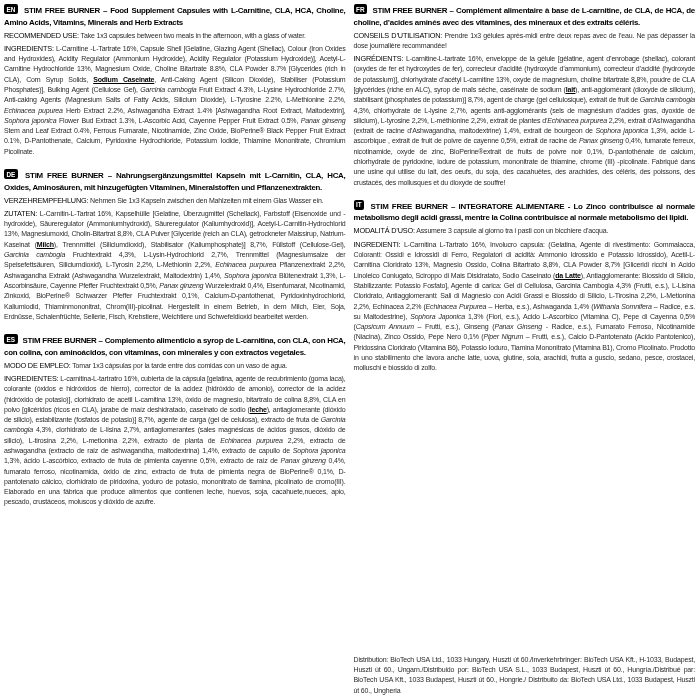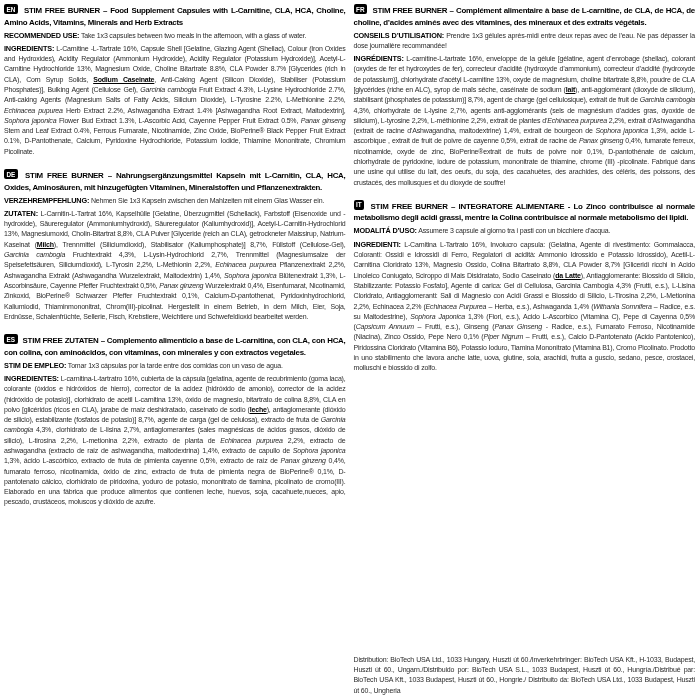--- a/index.html
+++ b/index.html
@@ -16,21 +16,21 @@
   }
   .badge{
     display:inline-block;background:#000;color:#fff;
     font-size:6.4px;line-height:9px;padding:0.5px 2.5px;border-radius:2px;
     font-weight:bold;margin-right:3px;vertical-align:1px;letter-spacing:0;
   }
   .para{
     margin:0 0 3px 0;font-size:7px;line-height:10.3px;
     text-align:justify;letter-spacing:-0.18px;color:#2b2b2b;
   }
-  .plabel{font-weight:bold;color:#000;font-size:7.3px;}
+  .plabel{font-weight:normal;color:#000;font-size:7.3px;}
   .rt-i{font-style:italic;}
   .rt-bu{font-weight:bold;text-decoration:underline;color:#000;}
   .distribution{
     margin-top:auto;margin-bottom:1px;font-size:7px;line-height:10.3px;
     text-align:justify;letter-spacing:-0.18px;color:#2b2b2b;
   }
 </style>
 </head>
 <body>
 
@@ -44,31 +44,31 @@
       <p class="para"><b class="plabel">INGREDIENTS:</b> <span><span>L-Carnitine -L-Tartrate 16%, Capsule Shell [Gelatine, Glazing Agent (Shellac), Colour (Iron Oxides and Hydroxides), Acidity Regulator (Ammonium Hydroxide), Acidity Regulator (Potassium Hydroxide)], Acetyl-L-Carnitine Hydrochloride 13%, Magnesium Oxide, Choline Bitartrate 8.8%, CLA Powder 8.7% [Glycerides (rich in CLA), Corn Syrup Solids, </span><span class="rt-bu">Sodium Caseinate</span><span>, Anti-Caking Agent (Silicon Dioxide), Stabiliser (Potassium Phosphates)], Bulking Agent (Cellulose Gel), </span><span class="rt-i">Garcinia cambogia</span><span> Fruit Extract 4.3%, L-Lysine Hydrochloride 2.7%, Anti-caking Agents (Magnesium Salts of Fatty Acids, Silicium Dioxide), L-Tyrosine 2.2%, L-Methionine 2.2%, </span><span class="rt-i">Echinacea pupurea</span><span> Herb Extract 2.2%, Ashwagandha Extract 1.4% [Ashwagandha Root Extract, Maltodextrin], </span><span class="rt-i">Sophora japonica</span><span> Flower Bud Extract 1.3%, L-Ascorbic Acid, Cayenne Pepper Fruit Extract 0.5%, </span><span class="rt-i">Panax ginseng</span><span> Stem and Leaf Extract 0.4%, Ferrous Fumarate, Nicotinamide, Zinc Oxide, BioPerine® Black Pepper Fruit Extract 0.1%, D-Pantothenate, Calcium, Pyridoxine Hydrochloride, Potassium Iodide, Thiamine Mononitrate, Chromium Picolinate.</span></span></p>
     </section>
 
     <section class="lang-section">
       <h2 class="heading"><span class="badge">DE</span> <span>STIM FREE BURNER – Nahrungsergänzungsmittel Kapseln mit L-Carnitin, CLA, HCA, Oxides, Aminosäuren, mit hinzugefügten Vitaminen, Mineralstoffen und Pflanzenextrakten.</span></h2>
       <p class="para"><b class="plabel">VERZEHREMPFEHLUNG:</b> <span>Nehmen Sie 1x3 Kapseln zwischen den Mahlzeiten mit einem Glas Wasser ein.</span></p>
       <p class="para"><b class="plabel">ZUTATEN:</b> <span><span>L-Carnitin-L-Tartrat 16%, Kapselhülle [Gelatine, Überzugmittel (Schellack), Farbstoff (Eisenoxide und -hydroxide), Säureregulator (Ammoniumhydroxid), Säureregulator (Kaliumhydroxid)], Acetyl-L-Carnitin-Hydrochlorid 13%, Magnesiumoxid, Cholin-Bitartrat 8,8%, CLA Pulver [Glyceride (reich an CLA), getrockneter Maissirup, Natrium-Kaseinat (</span><span class="rt-bu">Milch</span><span>), Trennmittel (Siliciumdioxid), Stabilisator (Kaliumphosphate)] 8,7%, Füllstoff (Cellulose-Gel), </span><span class="rt-i">Garcinia cambogia</span><span> Fruchtextrakt 4,3%, L-Lysin-Hydrochlorid 2,7%, Trennmittel (Magnesiumsalze der Speisefettsäuren, Siliciumdioxid), L-Tyrosin 2,2%, L-Methionin 2,2%, </span><span class="rt-i">Echinacea purpurea</span><span> Pflanzenextrakt 2,2%, Ashwagandha Extrakt (Ashwagandha Wurzelextrakt, Maltodextrin) 1,4%, </span><span class="rt-i">Sophora japonica</span><span> Blütenextrakt 1,3%, L-Ascorbinsäure, Cayenne Pfeffer Fruchtextrakt 0,5%, </span><span class="rt-i">Panax ginzeng</span><span> Wurzelextrakt 0,4%, Eisenfumarat, Nicotinamid, Zinkoxid, BioPerine® Schwarzer Pfeffer Fruchtextrakt 0,1%, Calcium-D-pantothenat, Pyridoxinhydrochlorid, Kaliumiodid, Thiaminmononitrat, Chrom(III)-picolinat. Hergestellt in einem Betrieb, in dem Milch, Eier, Soja, Erdnüsse, Schalenfrüchte, Sellerie, Fisch, Krebstiere, Weichtiere und Schwefeldioxid bearbeitet werden.</span></span></p>
     </section>
 
     <section class="lang-section">
-      <h2 class="heading"><span class="badge">ES</span> <span>STIM FREE ZUTATEN – Complemento alimenticio a base de L-carnitina, con CLA, con HCA, con colina, con aminoácidos, con vitaminas, con minerales y con extractos vegetales.</span></h2>
-      <p class="para"><b class="plabel">STIM DE EMPLEO:</b> <span>Tomar 1x3 cápsulas por la tarde entre dos comidas con un vaso de agua.</span></p>
+      <h2 class="heading"><span class="badge">ES</span> <span>STIM FREE BURNER – Complemento alimenticio a syrop de L-carnitina, con CLA, con HCA, con colina, con aminoácidos, con vitaminas, con minerales y con extractos vegetales.</span></h2>
+      <p class="para"><b class="plabel">MODO DE EMPLEO:</b> <span>Tomar 1x3 cápsulas por la tarde entre dos comidas con un vaso de agua.</span></p>
       <p class="para"><b class="plabel">INGREDIENTES:</b> <span><span>L-carnitina-L-tartratro 16%, cubierta de la cápsula [gelatina, agente de recubrimiento (goma laca), colorante (óxidos e hidróxidos de hierro), corrector de la acidez (hidróxido de amonio), corrector de la acidez (hidróxido de potasio)], clorhidrato de acetil L-carnitina 13%, óxido de magnesio, bitartrato de colina 8,8%, CLA en polvo [glicéridos (ricos en CLA), jarabe de maíz deshidratado, caseinato de sodio (</span><span class="rt-bu">leche</span><span>), antiaglomerante (dióxido de silicio), estabilizante (fosfatos de potasio)] 8,7%, agente de carga (gel de celulosa), extracto de fruta de </span><span class="rt-i">Garcinia cambogia</span><span> 4,3%, clorhidrato de L-lisina 2,7%, antiaglomerantes (sales magnésicas de ácidos grasos, dióxido de silicio), L-tirosina 2,2%, L-metionina 2,2%, extracto de planta de </span><span class="rt-i">Echinacea purpurea</span><span> 2,2%, extracto de ashwagandha (extracto de raíz de ashwagandha, maltodextrina) 1,4%, extracto de capullo de </span><span class="rt-i">Sophora japonica</span><span> 1,3%, ácido L-ascórbico, extracto de fruta de pimienta cayenne 0,5%, extracto de raíz de </span><span class="rt-i">Panax ginzeng</span><span> 0,4%, fumarato ferroso, nicotinamida, óxido de zinc, extracto de fruta de pimienta negra de BioPerine® 0,1%, D-pantotenato cálcico, clorhidrato de piridoxina, yoduro de potasio, mononitrato de tiamina, picolinato de cromo(III). Elaborado en una fábrica que produce alimentos que contienen leche, huevos, soja, cacahuete,nueces, apio, pescado, crustáceos, moluscos y dióxido de azufre.</span></span></p>
     </section>
 
   </div>
 
   <div class="col">
 
     <section class="lang-section">
-      <h2 class="heading"><span class="badge">FR</span> <span>STIM FREE BURNER – Complément alimentaire à base de L-carnitine, de CLA, de HCA, de choline, d’acides aminés avec des vitamines, des mineraux et des extraits végétals.</span></h2>
+      <h2 class="heading"><span class="badge">FR</span> <span>STIM FREE BURNER – Complément alimentaire à base de L-carnitine, de CLA, de HCA, de choline, d’acides aminés avec des vitamines, des mineraux et des extraits céléris.</span></h2>
       <p class="para"><b class="plabel">CONSEILS D’UTILISATION:</b> <span>Prendre 1x3 gélules après-midi entre deux repas avec de l’eau. Ne pas dépasser la dose journalière recommandée!</span></p>
       <p class="para"><b class="plabel">INGRÉDIENTS:</b> <span><span>L-carnitine-L-tartrate 16%, enveloppe de la gélule [gélatine, agent d’enrobage (shellac), colorant (oxydes de fer et hydroxydes de fer), correcteur d’acidité (hydroxyde d’ammonium), correcteur d’acidité (hydroxyde de potassium)], chlorhydrate d’acétyl L-carnitine 13%, oxyde de magnésium, choline bitartrate 8,8%, poudre de CLA [glycérides (riche en ALC), syrop de maïs séche, caséinate de sodium (</span><span class="rt-bu">lait</span><span>), anti-agglomérant (dioxyde de silicium), stabilisant (phosphates de potassium)] 8,7%, agent de charge (gel cellulosique), extrait de fruit de </span><span class="rt-i">Garcinia cambogia</span><span> 4,3%, chlorhydrate de L-lysine 2,7%, agents anti-agglomérants (sels de magnésium d’acides gras, dyoxide de silicium), L-tyrosine 2,2%, L-méthionine 2,2%, extrait de plantes d’</span><span class="rt-i">Echinacea purpurea</span><span> 2,2%, extrait d’Ashwagandha (extrait de racine d’Ashwagandha, maltodextrine) 1,4%, extrait de bourgeon de </span><span class="rt-i">Sophora japonica</span><span> 1,3%, acide L-ascorbique , extrait de fruit de poivre de cayenne 0,5%, extrait de racine de </span><span class="rt-i">Panax ginseng</span><span> 0,4%, fumarate ferreux, nicotinamide, oxyde de zinc, BioPerine®extrait de fruits de poivre noir 0,1%, D-pantothénate de calcium, chlorhydrate de pyridoxine, iodure de potassium, mononitrate de thiamine, chrome (III) -picolinate. Fabriqué dans une usine qui utilise du lait, des oeufs, du soja, des cacahuètes, des arachides, des céléris, des poissons, des crustacés, des mollusques et du dioxyde de souffre!</span></span></p>
     </section>
 
     <section class="lang-section">
       <h2 class="heading"><span class="badge">IT</span> <span>STIM FREE BURNER – INTEGRATORE ALIMENTARE - Lo Zinco contribuisce al normale metabolismo degli acidi grassi, mentre la Colina contribuisce al normale metabolismo dei lipidi.</span></h2>
       <p class="para"><b class="plabel">MODALITÁ D’USO:</b> <span>Assumere 3 capsule al giorno tra i pasti con un bicchiere d’acqua.</span></p>
       <p class="para"><b class="plabel">INGREDIENTI:</b> <span><span>L-Carnitina L-Tartrato 16%, Involucro capsula: (Gelatina, Agente di rivestimento: Gommalacca, Coloranti: Ossidi e Idrossidi di Ferro, Regolatori di acidità: Ammonio Idrossido e Potassio Idrossido), Acetil-L-Carnitina Cloridrato 13%, Magnesio Ossido, Colina Bitartrato 8,8%, CLA Powder 8,7% [Gliceridi ricchi in Acido Linoleico Coniugato, Sciroppo di Mais Disidratato, Sodio Caseinato (</span><span class="rt-bu">da Latte</span><span>), Antiagglomerante: Biossido di Silicio, Stabilizzante: Potassio Fosfato], Agente di carica: Gel di Cellulosa, Garcinia Cambogia 4,3% (Frutti, e.s.), L-Lisina Cloridrato, Antiagglomeranti: Sali di Magnesio con Acidi Grassi e Biossido di Silicio, L-Tirosina 2,2%, L-Metionina 2,2%, Echinacea 2,2% (</span><span class="rt-i">Echinacea Purpurea</span><span> – Herba, e.s.), Ashwaganda 1,4% (</span><span class="rt-i">Withania Somnifera</span><span> – Radice, e.s. su Maltodestrine), </span><span class="rt-i">Sophora Japonica</span><span> 1,3% (Fiori, e.s.), Acido L-Ascorbico (Vitamina C), Pepe di Cayenna 0,5% (</span><span class="rt-i">Capsicum Annuum</span><span> – Frutti, e.s.), Ginseng (</span><span class="rt-i">Panax Ginseng</span><span> - Radice, e.s.), Fumarato Ferroso, Nicotinamide (Niacina), Zinco Ossido, Pepe Nero 0,1% (</span><span class="rt-i">Piper Nigrum</span><span> – Frutti, e.s.), Calcio D-Pantotenato (Acido Pantotenico), Piridossina Cloridrato (Vitamina B6), Potassio Ioduro, Tiamina Mononitrato (Vitamina B1), Cromo Picolinato. Prodotto in uno stabilimento che lavora anche latte, uova, glutine, soia, arachidi, frutta a guscio, sedano, pesce, crostacei, molluschi e biossido di zolfo.</span></span></p>
     </section>
 

